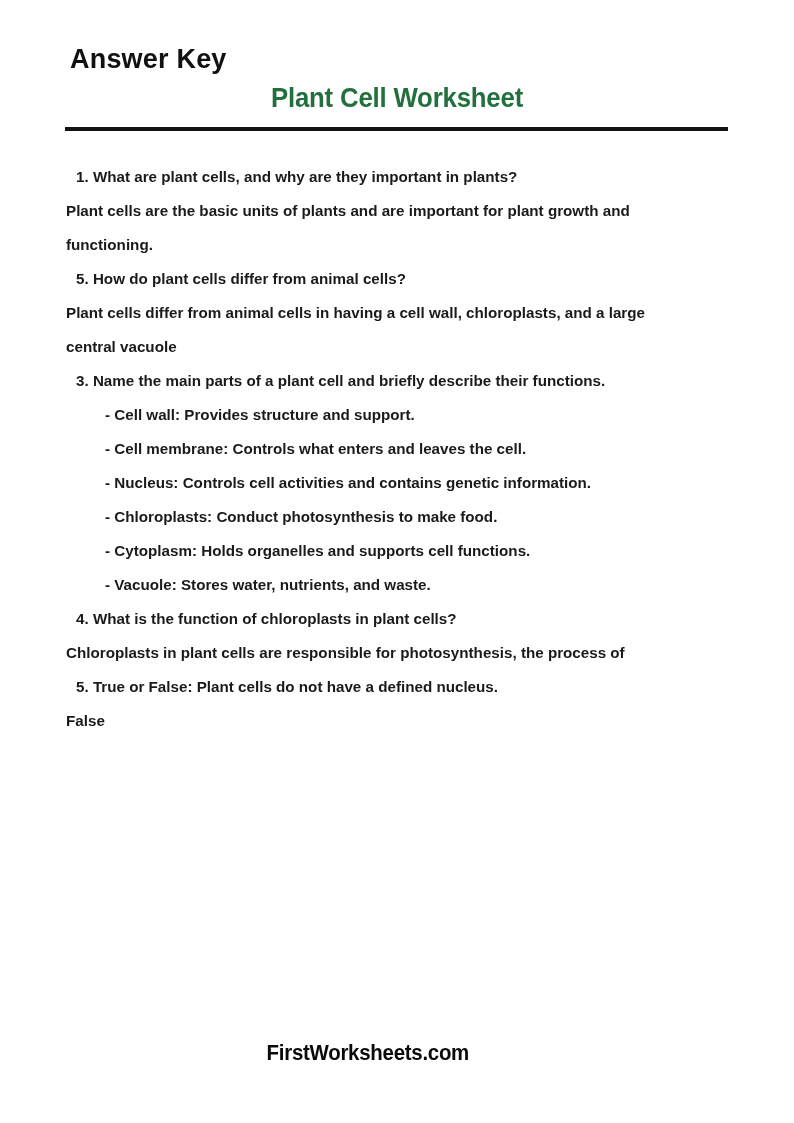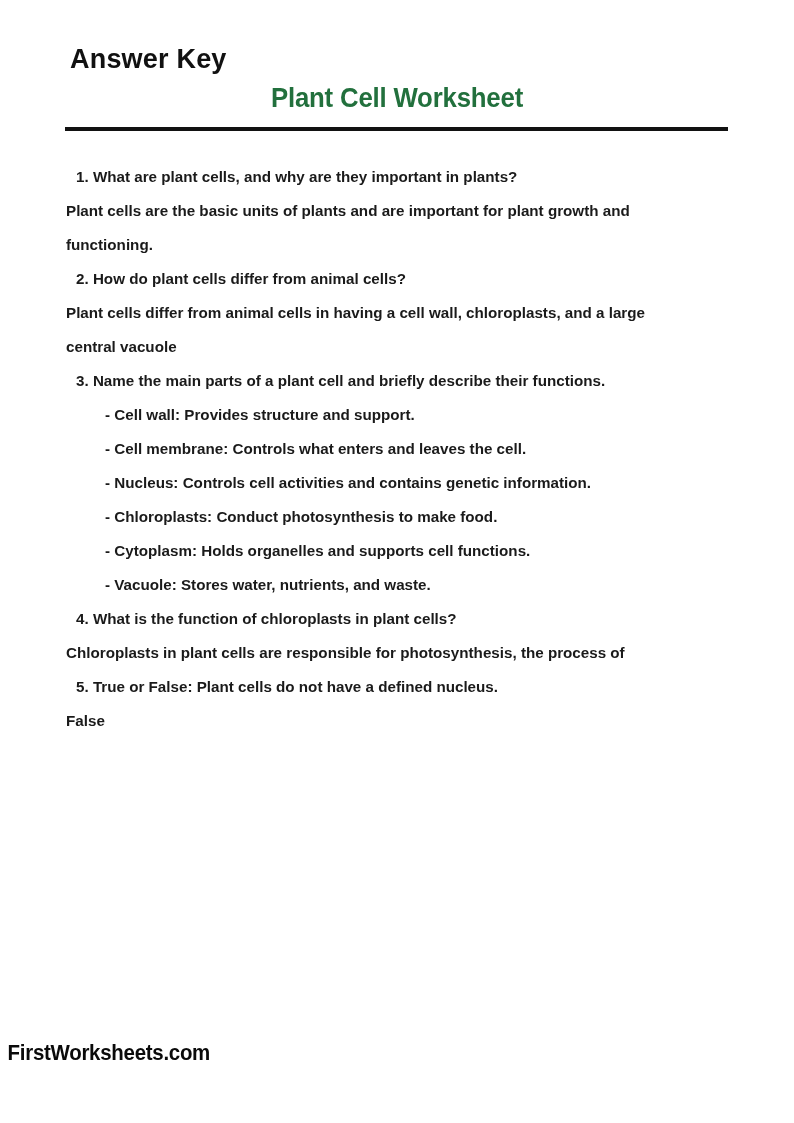--- a/index.html
+++ b/index.html
@@ -99,21 +99,21 @@
   .line.bullet {
     padding-left: 105px;
   }
 
   
   .footer {
     position: absolute;
     left: 0;
     top: 1040px;
     width: 736px;
-    text-align: left;
+    text-align: center;
   }
 
   .footer-brand {
     display: inline-block;
     font-size: 22px;
     font-weight: bold;
     color: #0a0a0a;
     letter-spacing: -0.3px;
     transform: scaleX(0.93);
     white-space: nowrap;
@@ -130,21 +130,21 @@
     <div class="title-rule"></div>
   </div>
 
   <div class="content" id="content-root">
       <div class="qa-block">
         <div class="line question">1. What are plant cells, and why are they important in plants?</div>
         <div class="line answer">Plant cells are the basic units of plants and are important for plant growth and</div>
         <div class="line answer">functioning.</div>
       </div>
       <div class="qa-block">
-        <div class="line question">2. How do plant cells differ from animal cells?</div>
+        <div class="line question">5. How do plant cells differ from animal cells?</div>
         <div class="line answer">Plant cells differ from animal cells in having a cell wall, chloroplasts, and a large</div>
         <div class="line answer">central vacuole</div>
       </div>
       <div class="qa-block">
         <div class="line question">3. Name the main parts of a plant cell and briefly describe their functions.</div>
         <div class="line bullet">- Cell wall: Provides structure and support.</div>
         <div class="line bullet">- Cell membrane: Controls what enters and leaves the cell.</div>
         <div class="line bullet">- Nucleus: Controls cell activities and contains genetic information.</div>
         <div class="line bullet">- Chloroplasts: Conduct photosynthesis to make food.</div>
         <div class="line bullet">- Cytoplasm: Holds organelles and supports cell functions.</div>

